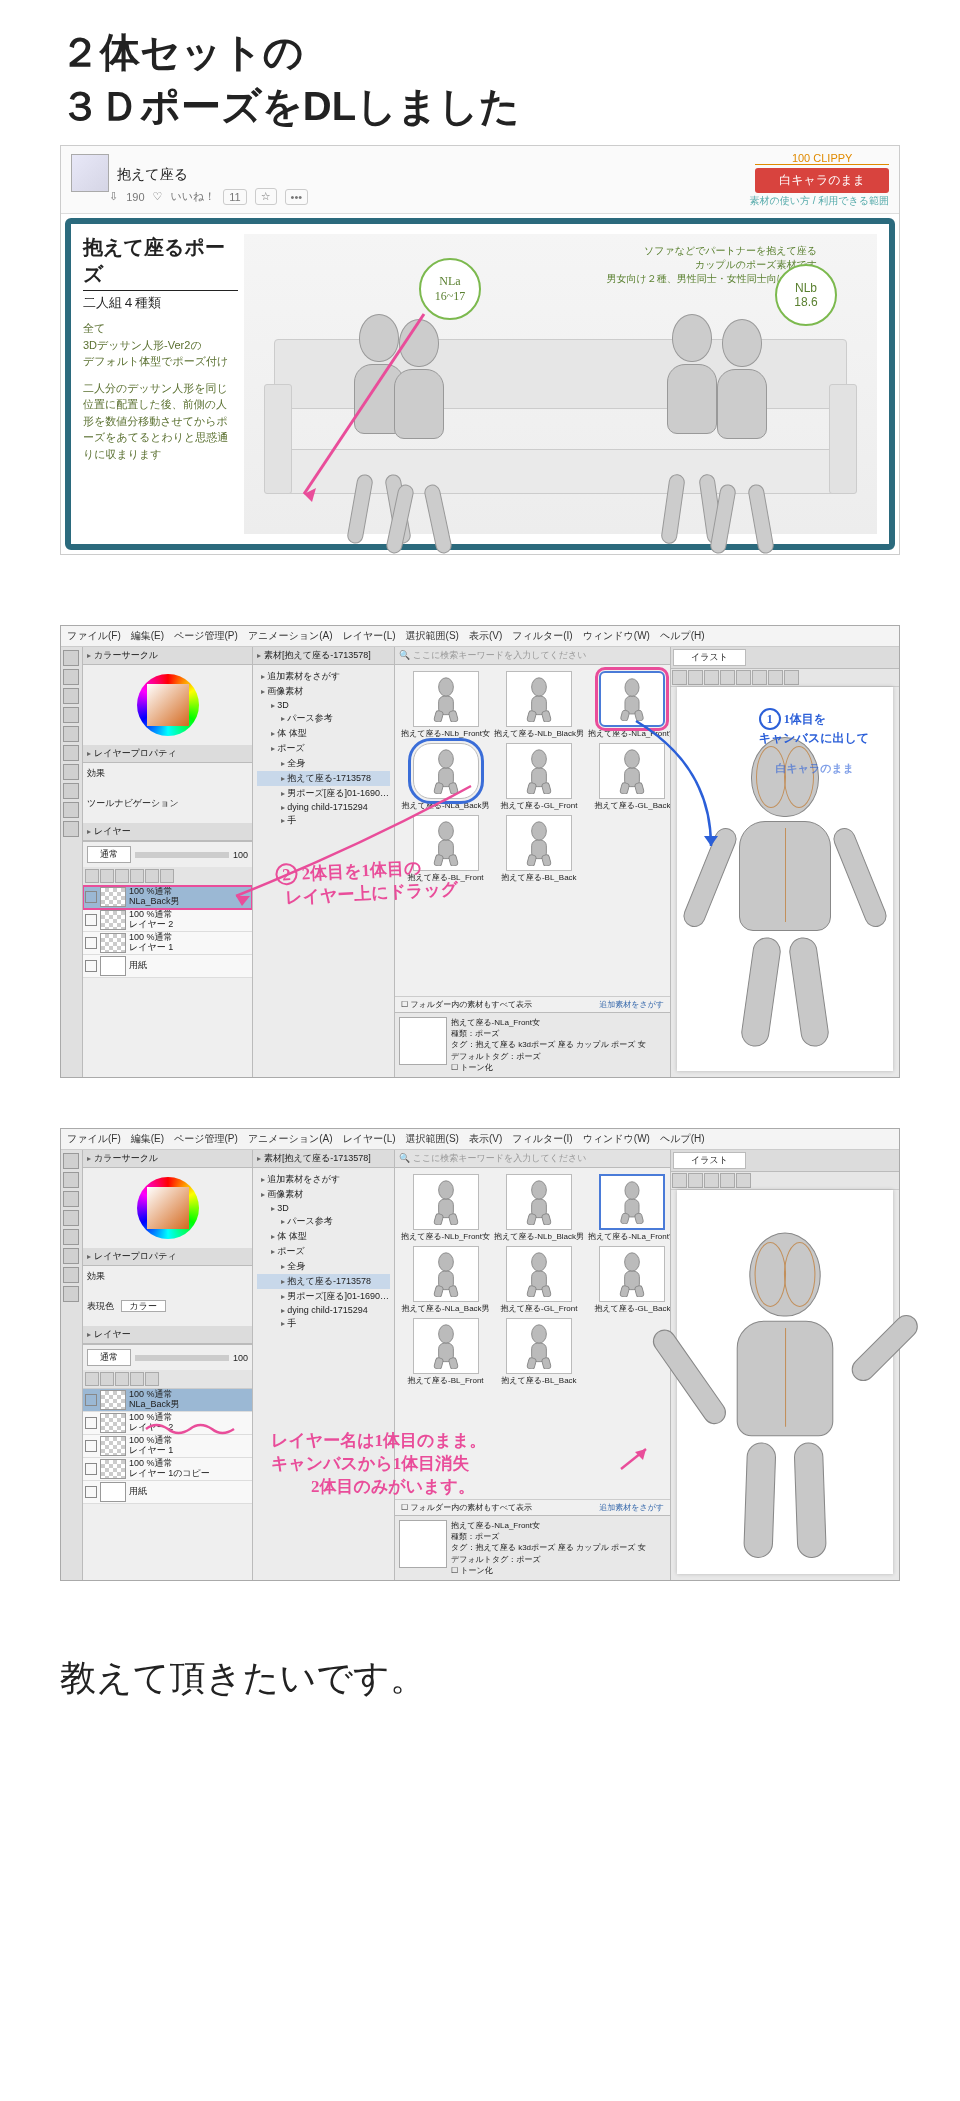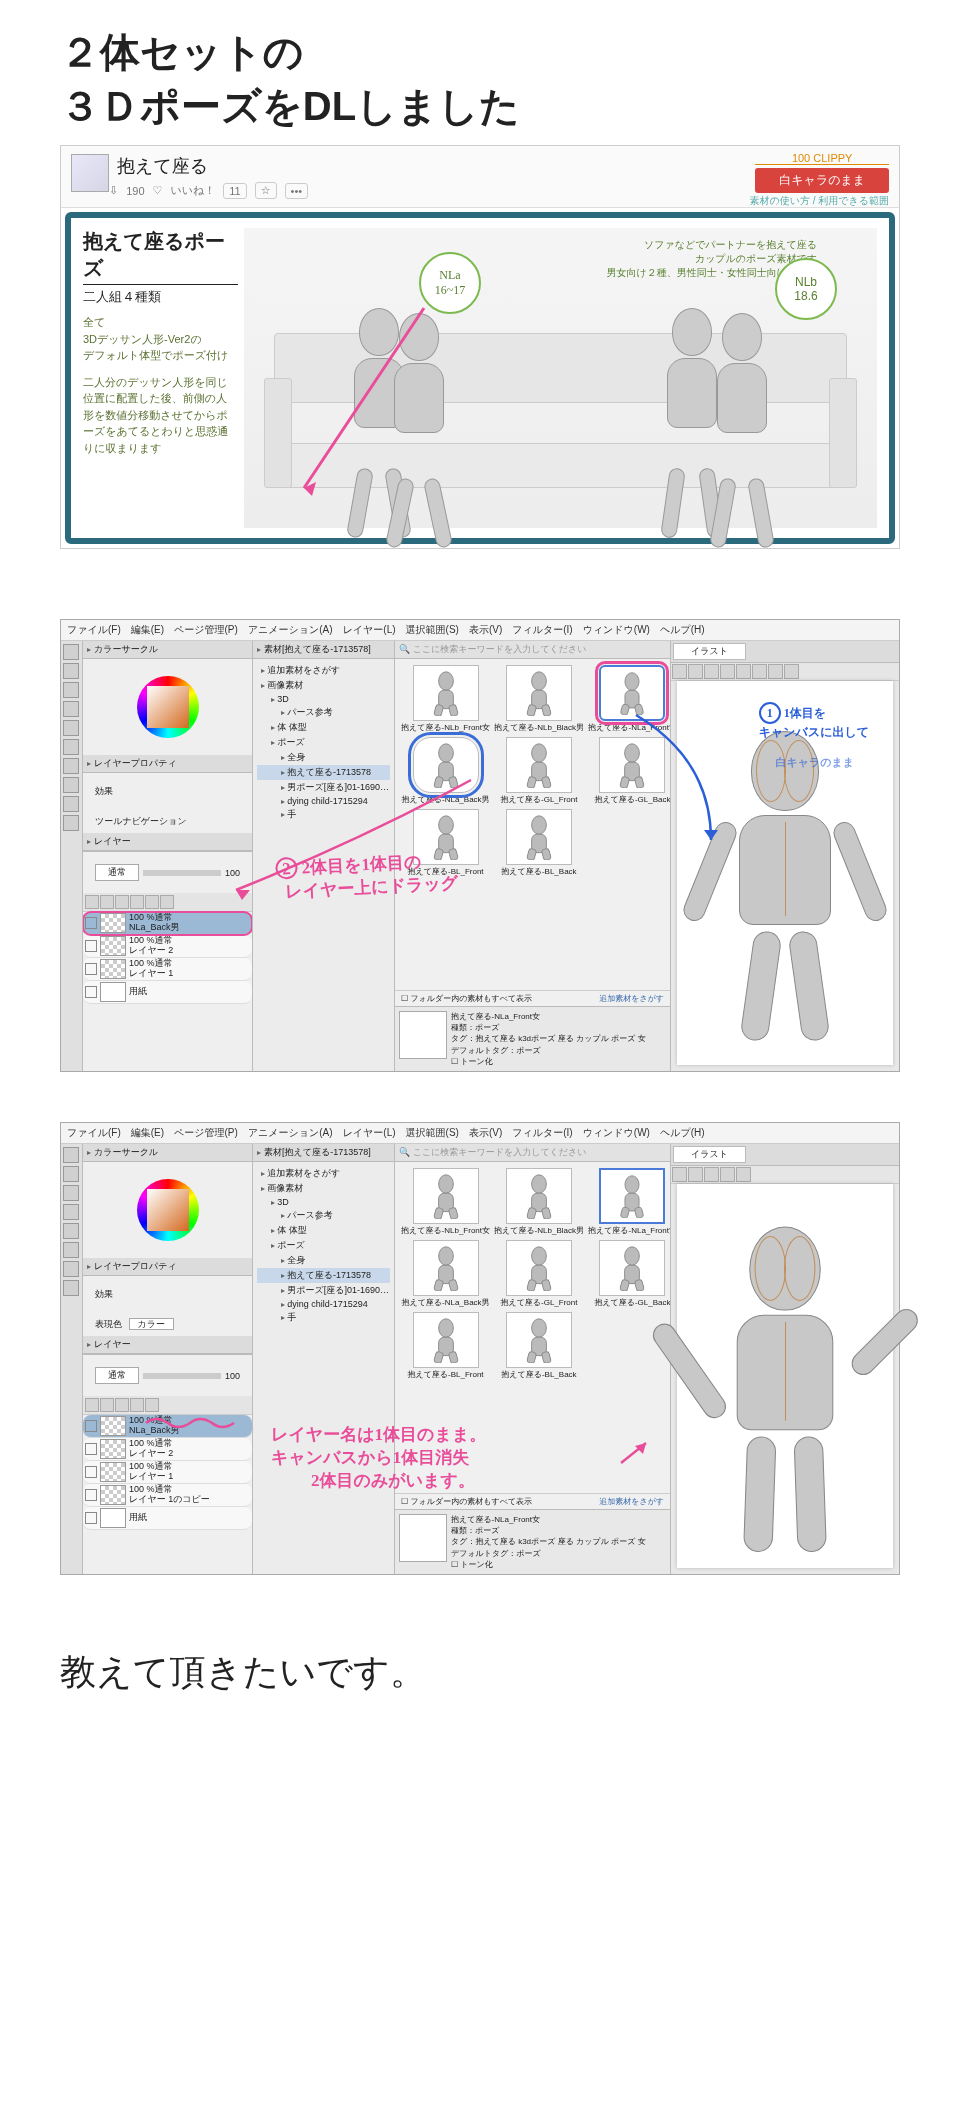--- a/index.html
+++ b/index.html
@@ -4,21 +4,21 @@
 <style>
 * { box-sizing: border-box; margin: 0; padding: 0; }
 body { width: 960px; font-family: "Hiragino Sans", "Meiryo", sans-serif; background: #fff; color: #222; }
 
 .header-text { padding: 25px 60px 12px; font-size: 40px; font-weight: 600; line-height: 1.35; }
 
 
 .asset-card { margin: 0 60px 70px; border: 1px solid #ccc; background: #fafafa; width: 840px; }
 .asset-card-head { display: flex; align-items: flex-start; padding: 8px 10px; border-bottom: 1px solid #ddd; position: relative; }
 .thumb { width: 38px; height: 38px; border: 1px solid #aaa; background: linear-gradient(135deg,#e8e8f8,#d5d5e5); }
-.asset-title { font-size: 18px; margin-left: 8px; flex: 1; }
+.asset-title { font-size: 14px; margin-left: 8px; flex: 1; margin-top: 12px; }
 .asset-stats { font-size: 11px; color: #777; margin-top: 4px; display: flex; gap: 8px; align-items: center; }
 .stat-box { border: 1px solid #ccc; padding: 1px 5px; border-radius: 3px; }
 .clippy-badge { position:absolute; right:10px; top:6px; text-align:center; }
 .clippy-badge .cpt { color: #e08a00; font-size: 11px; border-bottom:1px solid #e08a00; }
 .dl-btn { margin-top:3px; background: #d8433e; color:#fff; font-size:12px; padding:4px 24px; border-radius:3px; }
 .asset-links { position:absolute; right:10px; top:48px; font-size:10px; color:#5aa; }
 .asset-links span { color:#5aa; }
 
 .asset-body { background:#fff; padding: 4px; position:relative; }
 .asset-inner { border: 6px solid #2b6a7d; border-radius: 6px; background:#fff; padding: 10px 12px; display:flex; gap:6px; }
@@ -51,27 +51,27 @@
 .app-body { display:flex; height: 430px; }
 
 .tool-col { width:22px; background:#e0e0e0; border-right:1px solid #bbb; display:flex; flex-direction:column; gap:3px; padding:3px 2px; }
 .tool-col .t { width:16px; height:16px; background:#d0d0d0; border:1px solid #999; }
 
 .left-panels { width:170px; background:#e8e8e8; border-right:1px solid #bbb; display:flex; flex-direction:column; }
 .panel-head { font-size:9px; background:#dcdcdc; border-bottom:1px solid #bbb; padding:2px 4px; display:flex; align-items:center; gap:3px; }
 .panel-head::before { content:"▸"; font-size:8px; color:#666; }
 .color-wheel { width:62px; height:62px; border-radius:50%; margin:5px auto; background: conic-gradient(red,yellow,lime,cyan,blue,magenta,red); position:relative; }
 .color-wheel::after { content:""; position:absolute; inset:10px; background:linear-gradient(135deg,#fff,#d46a20); }
-.panel-body { background:#efefef; padding:12px; font-size:9px; }
+.panel-body { background:#efefef; padding:4px; font-size:9px; }
 .panel-body.small { height:30px; }
 
 .layer-panel { flex:1; background:#efefef; border-top:1px solid #bbb; overflow:hidden; }
 .layer-tools { display:flex; gap:1px; padding:2px; background:#e4e4e4; border-bottom:1px solid #ccc; }
 .layer-tools span { width:14px; height:14px; background:#d5d5d5; border:1px solid #aaa; }
-.layer-row { display:flex; align-items:center; border-bottom:1px solid #ddd; background:#f8f8f8; padding:1px 2px; font-size:9px; gap:3px; min-height:22px;border-radius:8px; }
+.layer-row { display:flex; align-items:center; border-bottom:1px solid #ddd; background:#f8f8f8; padding:1px 2px; font-size:9px; gap:3px; min-height:22px; }
 .layer-row.sel { background:#9bb8d4; }
 .layer-row.outlined { outline: 2px solid #e94d9a; outline-offset:-1px; }
 .eye { width:12px; height:12px; border:1px solid #888; }
 .layer-thumb { width:26px; height:20px; background:#fff; border:1px solid #999; }
 .layer-thumb.checker { background:repeating-conic-gradient(#ccc 0 25%,#fff 0 50%) 0 0/8px 8px; }
 
 .mid-panel { width:142px; background:#ececec; border-right:1px solid #bbb; font-size:9px; }
 .mid-panel .tree { padding:4px; }
 .tree-row { padding:1px 0 1px 4px; white-space: nowrap; overflow:hidden; text-overflow: ellipsis; }
 .tree-row.indent1 { padding-left:14px; }

